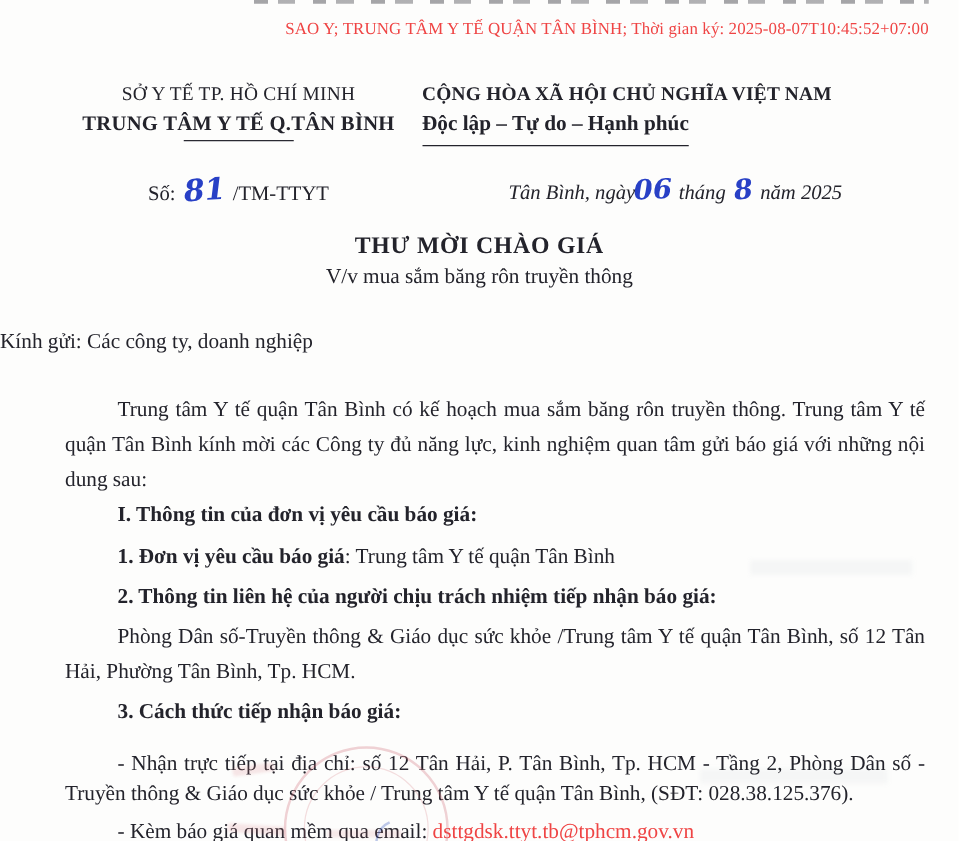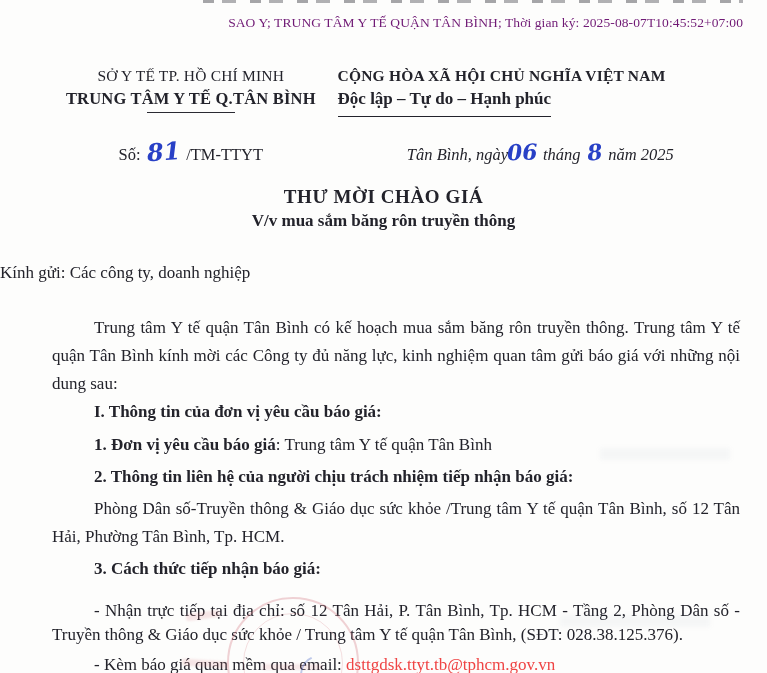--- a/index.html
+++ b/index.html
@@ -25,21 +25,21 @@
       rgba(40,40,48,.65) 19px 33px, transparent 33px 47px);
     opacity: .55;
   }
 
   .sig-banner {
     padding-top: 14px;
     padding-right: 24px;
     text-align: right;
     font-size: 13.5px;
     line-height: 17px;
-    color: #701a75;
+    color: #ef4444;
     letter-spacing: .1px;
   }
 
   .header-row {
     margin-top: 34px;
     display: flex;
     padding: 0 24px 0 44px;
   }
   .header-left  { width: 42%; text-align: center; }
   .header-right { width: 58%; text-align: left; }
@@ -78,21 +78,21 @@
     margin-top: 15px;
     text-align: center;
     font-size: 19px;
     font-weight: bold;
     letter-spacing: .6px;
     line-height: 24px;
   }
   .doc-subtitle {
     text-align: center;
     font-size: 17px;
-    font-weight: bold;
+    font-weight: normal;
     line-height: 24px;
   }
 
   .salutation {
     margin-top: 27px;
     font-size: 17px;
     line-height: 26px;
   }
 
   .body-text { padding: 0 27px 0 52px; }

